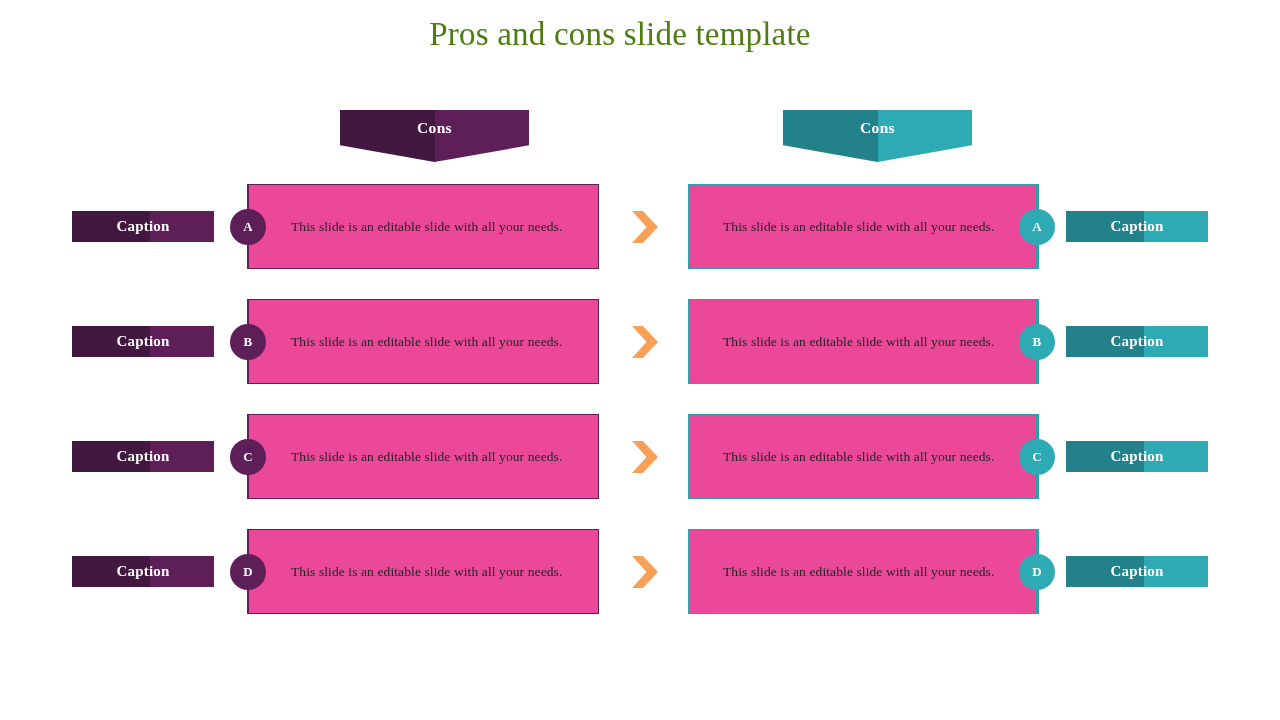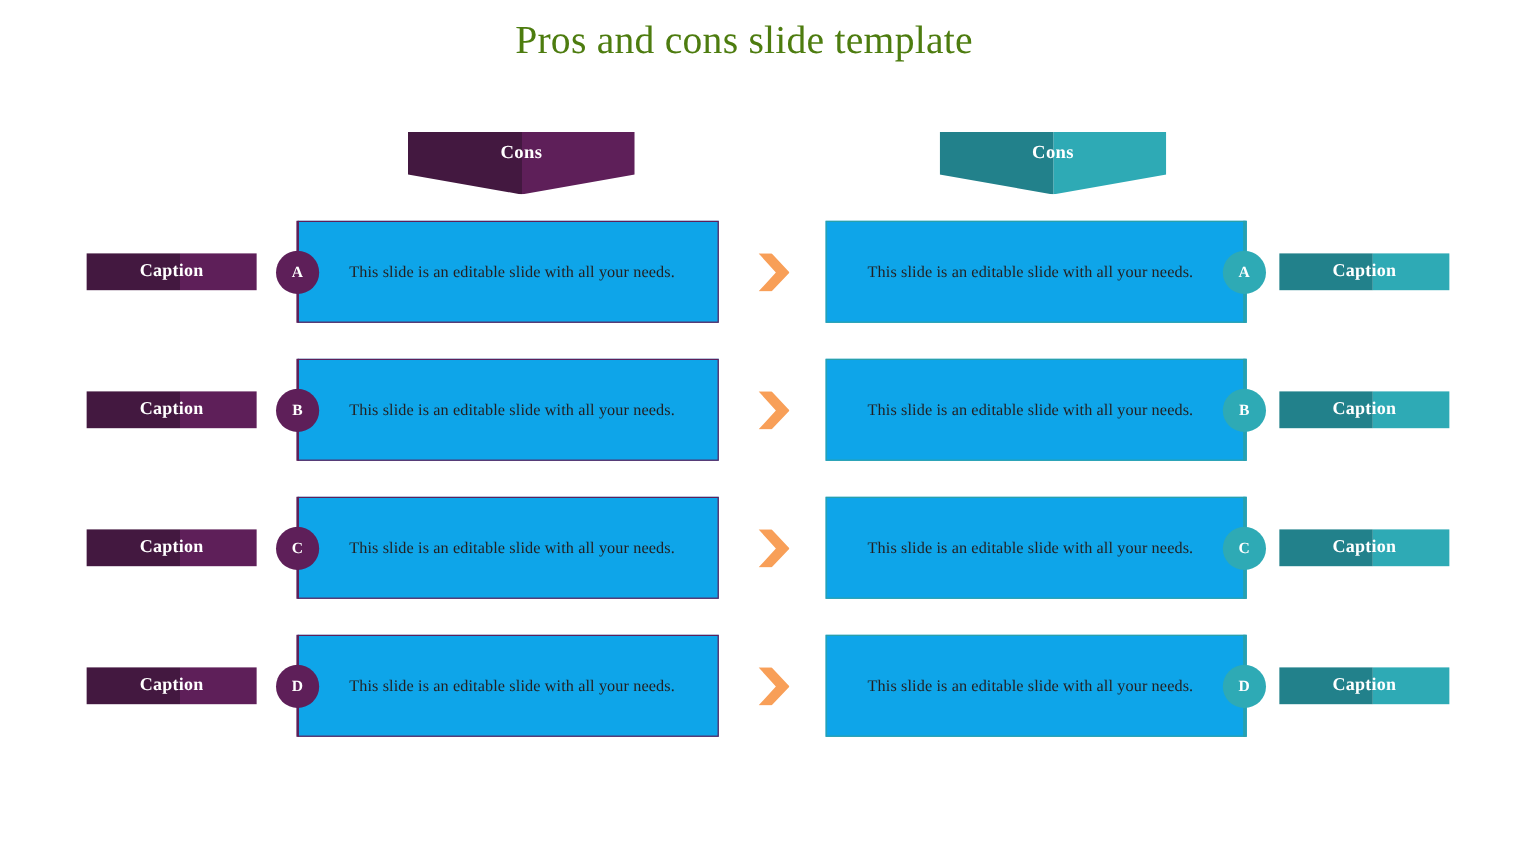--- a/index.html
+++ b/index.html
@@ -104,21 +104,21 @@
   }
   .caption.left-cap  { left: 72px;  }
   .caption.right-cap { left: 1066px; }
 
   
   .textbox {
     position: absolute;
     top: 0;
     width: 351px;
     height: 85px;
-    background: #0ea5e9;
+    background: #ec4899;
     border: 1.5px solid #5e1f59;
     display: flex;
     align-items: center;
   }
   .textbox.left-box  { left: 248px; }
   .textbox.right-box { left: 688px; border-color: #2aa0aa; }
 
   .textbox .body-text {
     font-size: 13.5px;
     line-height: 17px;

